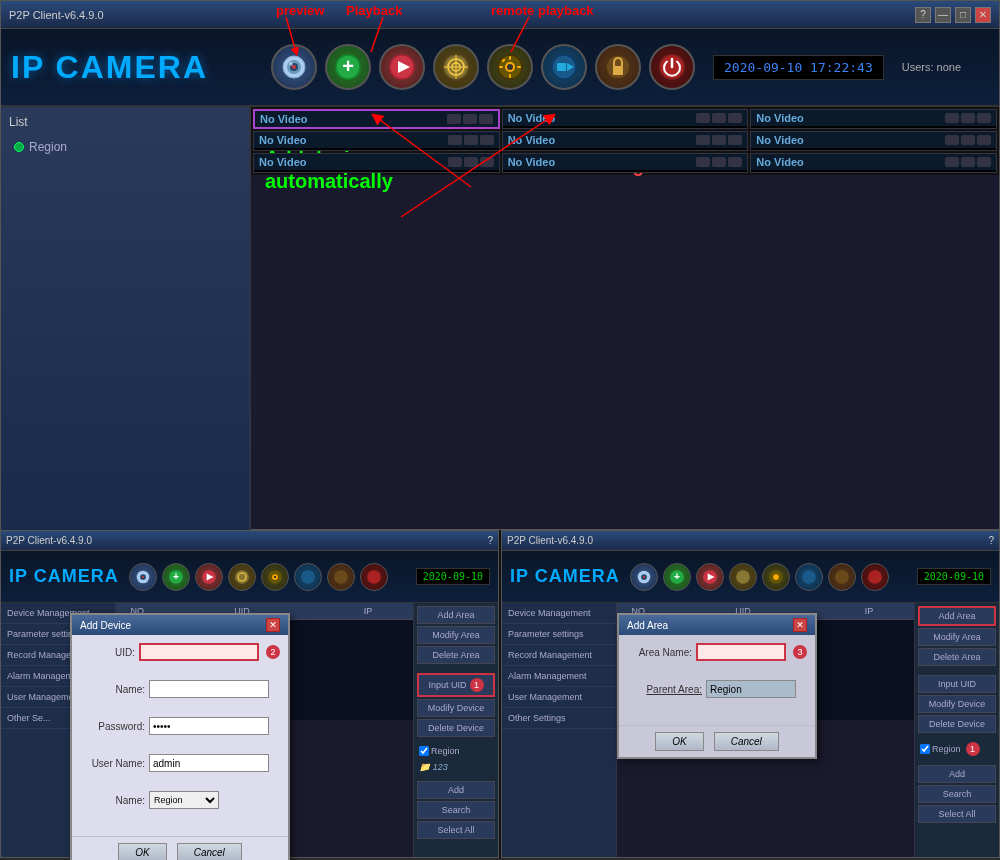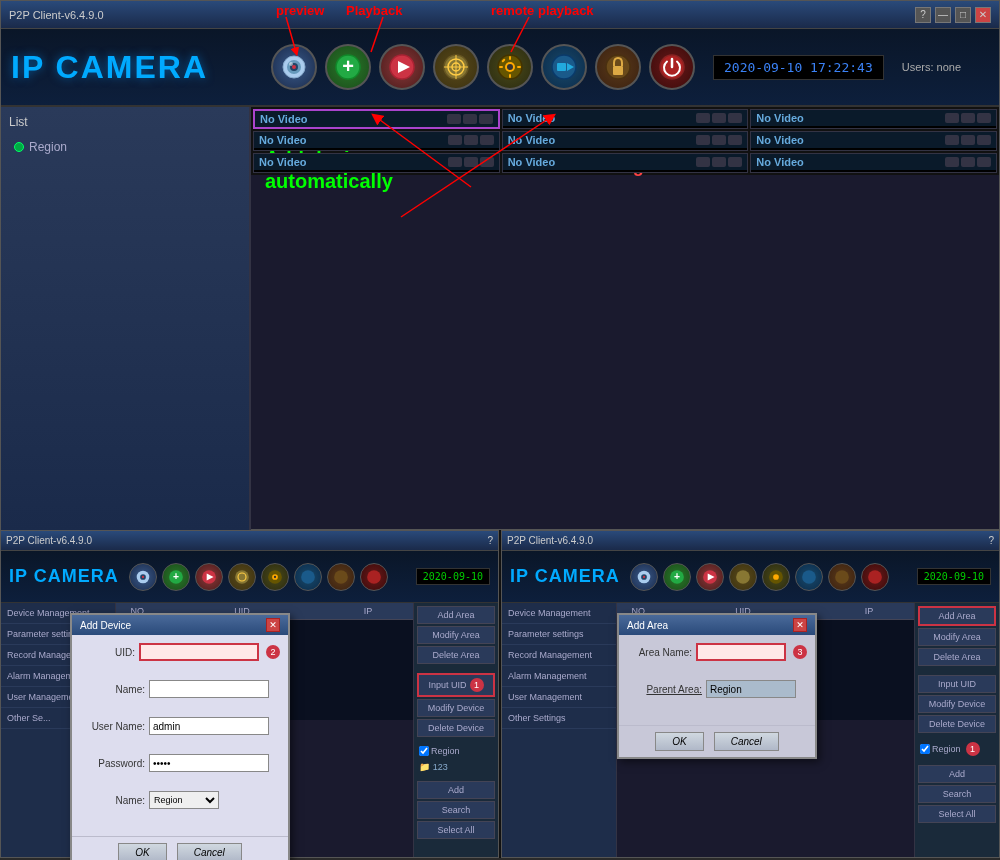--- a/index.html
+++ b/index.html
@@ -830,21 +830,21 @@
               <span>Input UID</span>
               <div class="circle-num">1</div>
             </div>
             <div class="sub-action-btn">Modify Device</div>
             <div class="sub-action-btn">Delete Device</div>
             <div style="height:3px;"></div>
             <div style="display:flex;align-items:center;gap:2px;padding:2px;">
               <input type="checkbox" checked="" style="width: 10px; height: 10px;">
               <span style="color:#aac;font-size:9px;">Region</span>
             </div>
-            <div style="padding:2px;color:#88aacc;font-size:9px;">
+            <div style="padding:2px;color:#88aacc;font-size:9px;font-style:italic;">
               📁 123
             </div>
             <div style="height:3px;"></div>
             <div class="sub-action-btn">Add</div>
             <div class="sub-action-btn">Search</div>
             <div class="sub-action-btn">Select All</div>
           </div>
         </div>
       </div>
     </div>
@@ -858,26 +858,26 @@
         <div class="form-row">
           <span class="form-label">UID:</span>
           <input class="form-input highlighted" type="text" style="">
           <div class="circle-num">2</div>
         </div>
         <div class="form-row">
           <span class="form-label">Name:</span>
           <input class="form-input" type="text" style="">
         </div>
         <div class="form-row">
+          <span class="form-label">Password:</span>
+          <input class="form-input" type="password" value="*****" style="">
+        </div>
+        <div class="form-row">
           <span class="form-label">User Name:</span>
           <input class="form-input" type="text" value="admin" style="">
-        </div>
-        <div class="form-row">
-          <span class="form-label">Password:</span>
-          <input class="form-input" type="password" value="*****" style="">
         </div>
         <div class="form-row">
           <span class="form-label">Name:</span>
           <select class="form-select">
             <option>Region</option>
           </select>
         </div>
       </div>
       <div class="dialog-footer">
         <button class="dialog-btn">OK</button>

